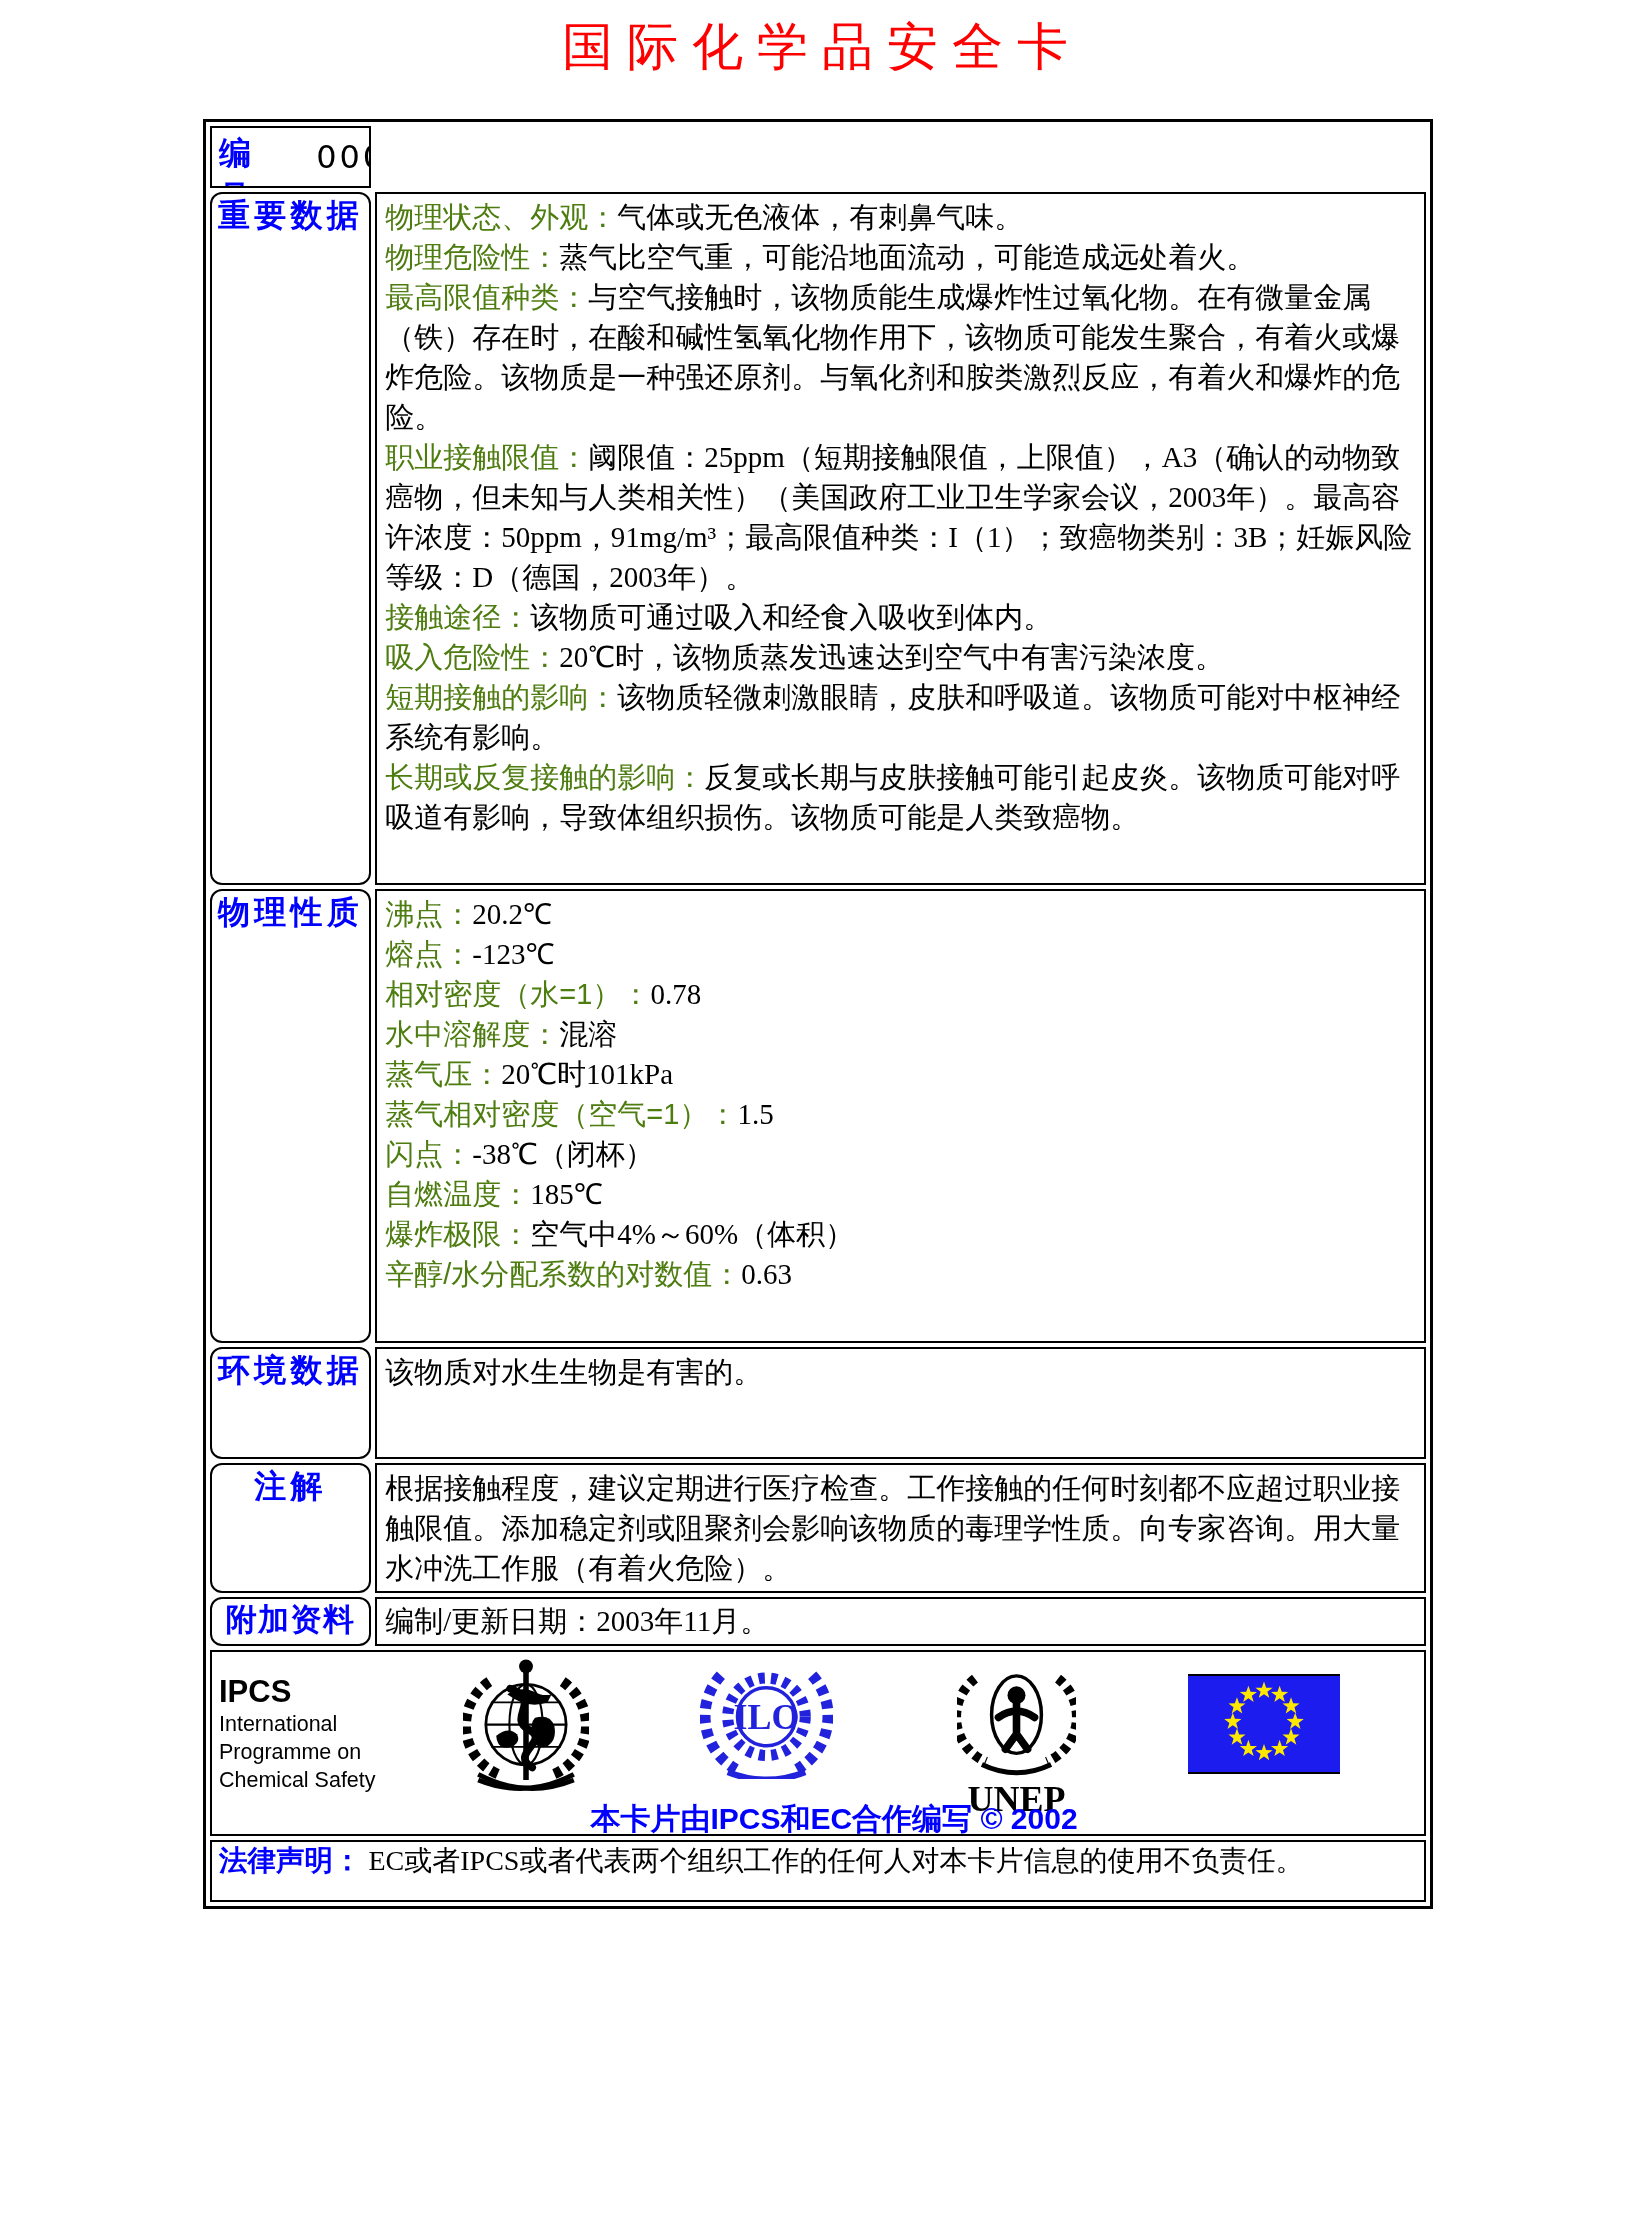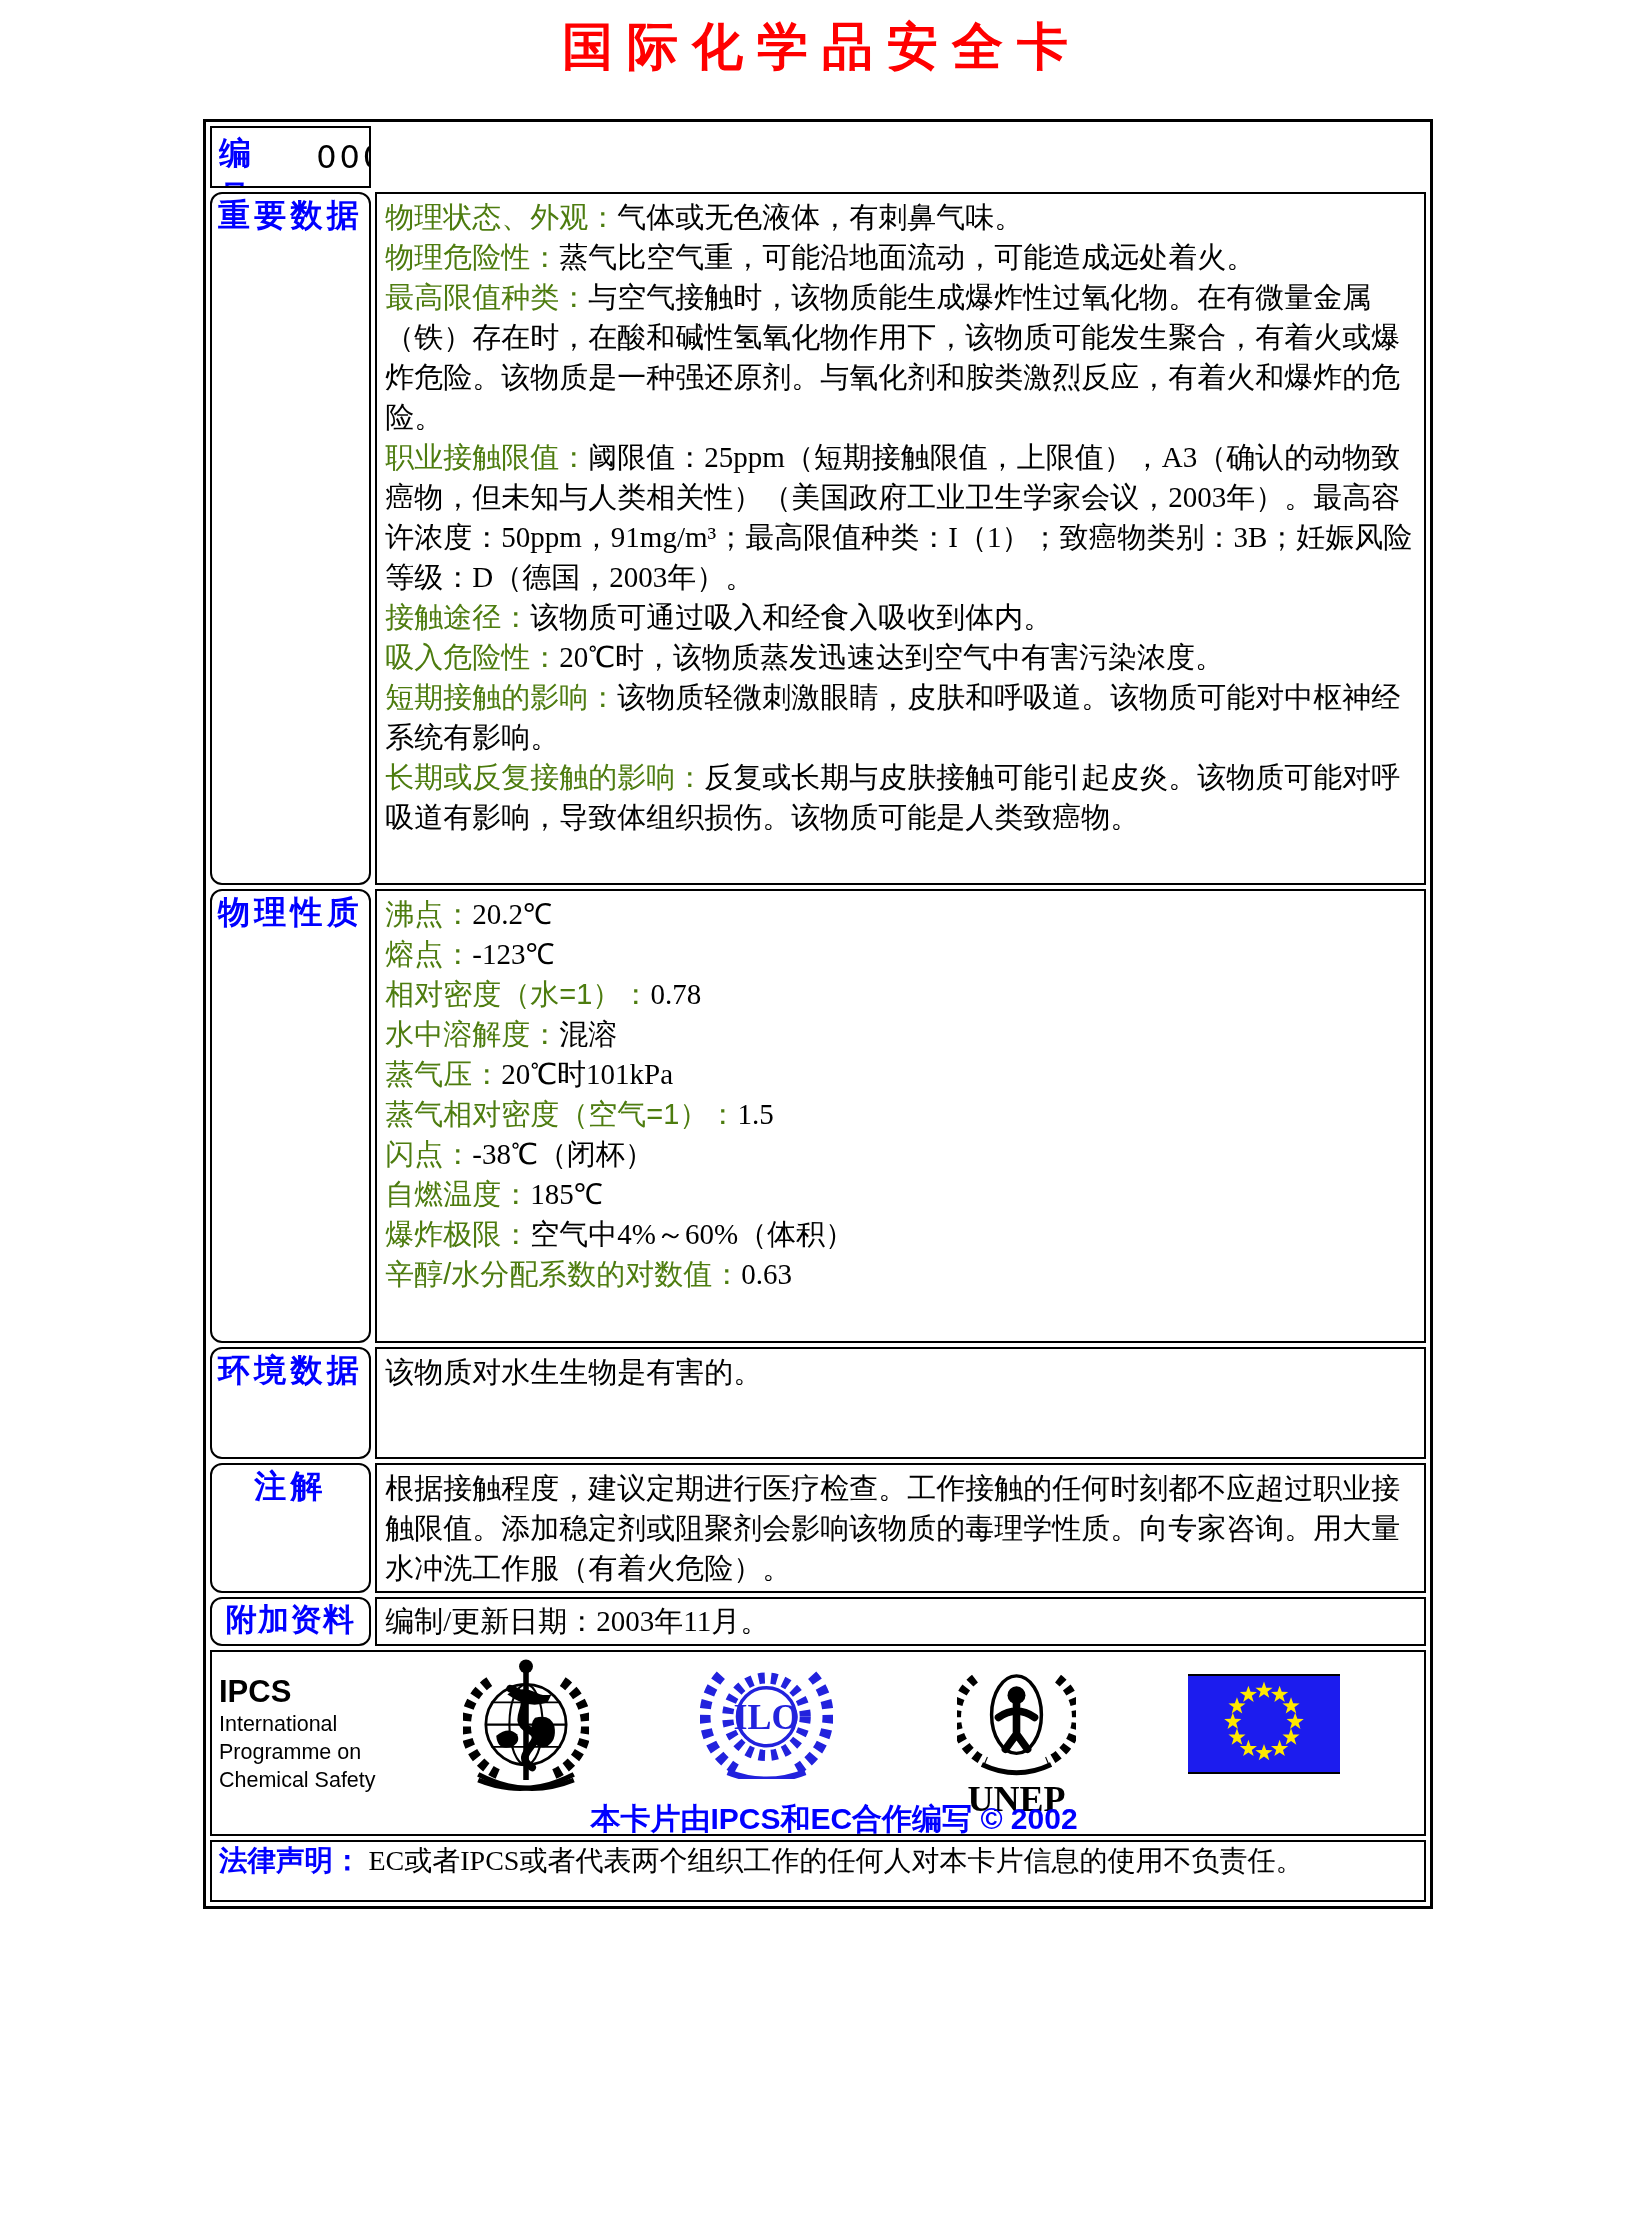--- a/index.html
+++ b/index.html
@@ -1,19 +1,19 @@
 <!DOCTYPE html>
 <html style="font-size:11px"><head>
 <meta charset="utf-8">
 <style>
   html,body{margin:0;padding:0;background:#fff;}
   .page{position:relative;width:1644px;height:2227px;background:#ffffff;overflow:hidden;
         font-family:"Liberation Serif",serif;color:#000;}
   .title{position:absolute;top:12.5px;left:0;width:100%;text-align:center;margin:0;
-         color:#ff0000;font-family:"Liberation Serif",serif;font-weight:bold;
+         color:#ff0000;font-family:"Liberation Serif",serif;font-weight:normal;
          font-size:51px;letter-spacing:14px;}
   table.icsc{position:absolute;left:203px;top:119px;width:1230px;
              border-collapse:separate;border-spacing:4.2px;border:3.5px solid #000;
              background:#fff;table-layout:fixed;}
   table.icsc td{border:2.8px solid #000;vertical-align:top;background:#fff;overflow:hidden;}
   col.c-label{width:161px;}
   td.hdr{display:flex;align-items:center;padding:0 7px;
          font-size:32px;}
   .hlbl{color:#0000ff;font-family:"Liberation Sans",sans-serif;font-weight:bold;letter-spacing:1.4px;}
   .hnum{font-family:"DejaVu Sans",sans-serif;font-weight:normal;margin-left:15.3px;letter-spacing:2.8px;}

